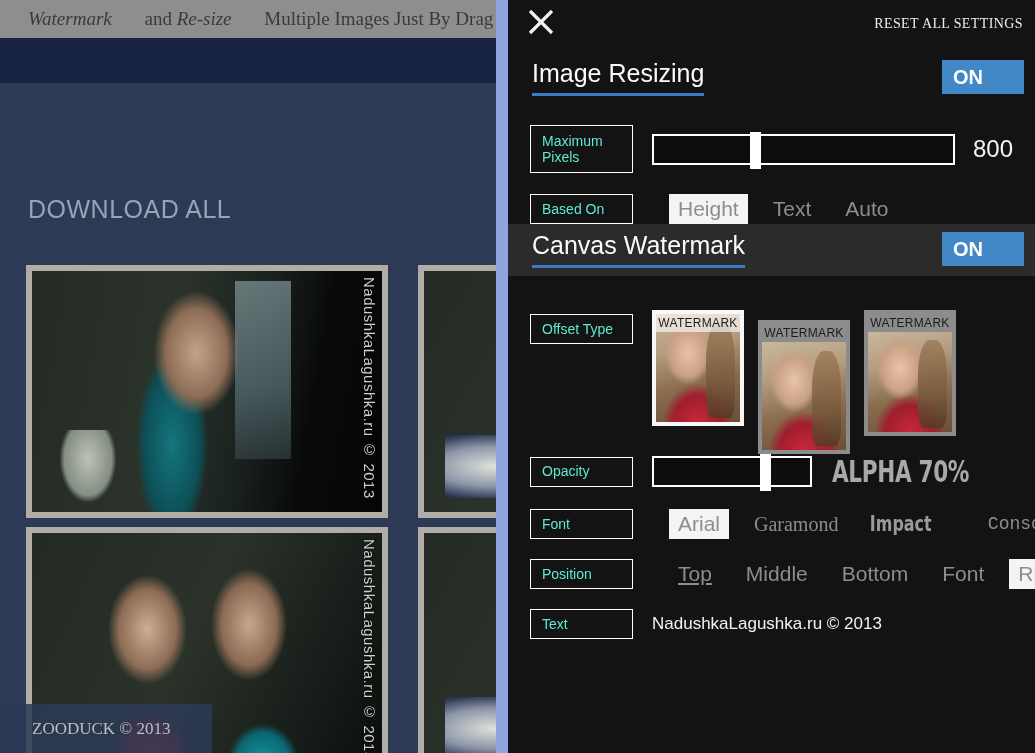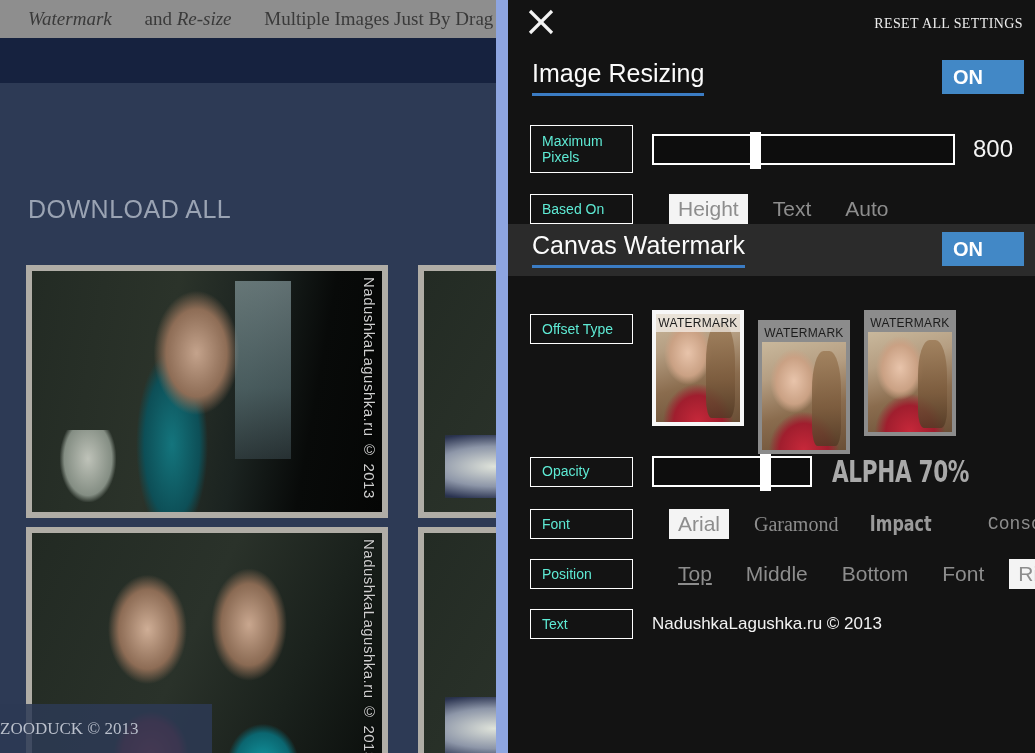--- a/index.html
+++ b/index.html
@@ -88,21 +88,21 @@
     font-family: "Liberation Sans", sans-serif;
     text-shadow: 0 0 2px rgba(0,0,0,.9);
   }
   #zooduck-overlay {
     position: absolute; left: 0; bottom: 0;
     width: 212px; height: 49px;
     background: rgba(45,58,85,0.85);
     display: flex; align-items: center;
   }
   #zooduck-overlay span {
-    font-size: 17px; color: #b9bfcb;
+    padding-left: 32px; font-size: 17px; color: #b9bfcb;
     font-family: "Liberation Serif", serif;
     text-align: right;
   }
 
   
   .photo-a { position:absolute; inset:0;
     background:
       radial-gradient(ellipse 58px 84px at 47% 34%, #c4a38c 0%, #8e6d56 52%, rgba(40,45,38,0) 74%),
       radial-gradient(ellipse 46px 120px at 40% 72%, #14757d 0%, #0d4f57 60%, rgba(30,38,32,0) 78%),
       linear-gradient(100deg,#232b24 0%,#2b332a 38%,#1b2320 60%,#080a09 78%,#050605 100%);

